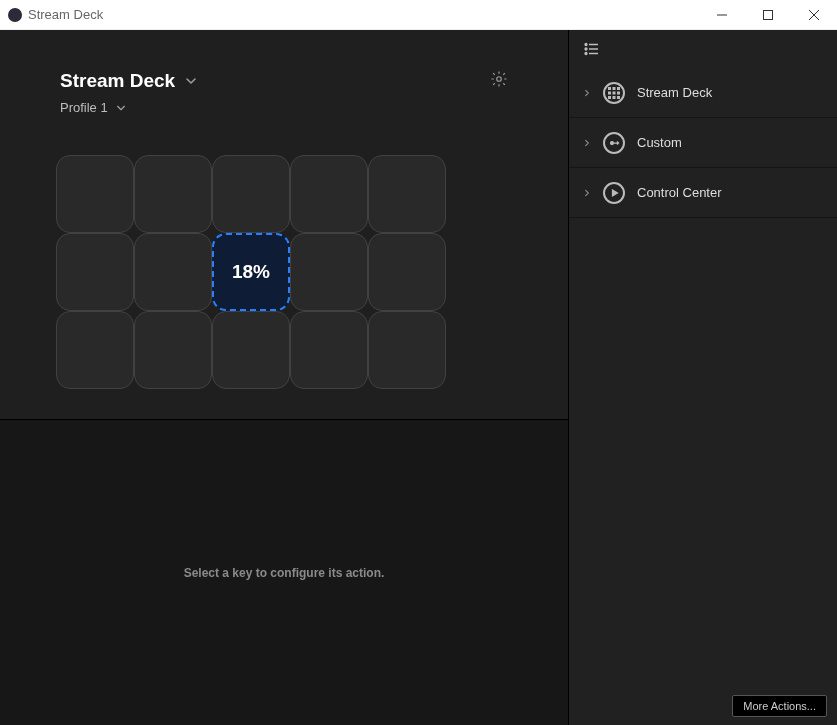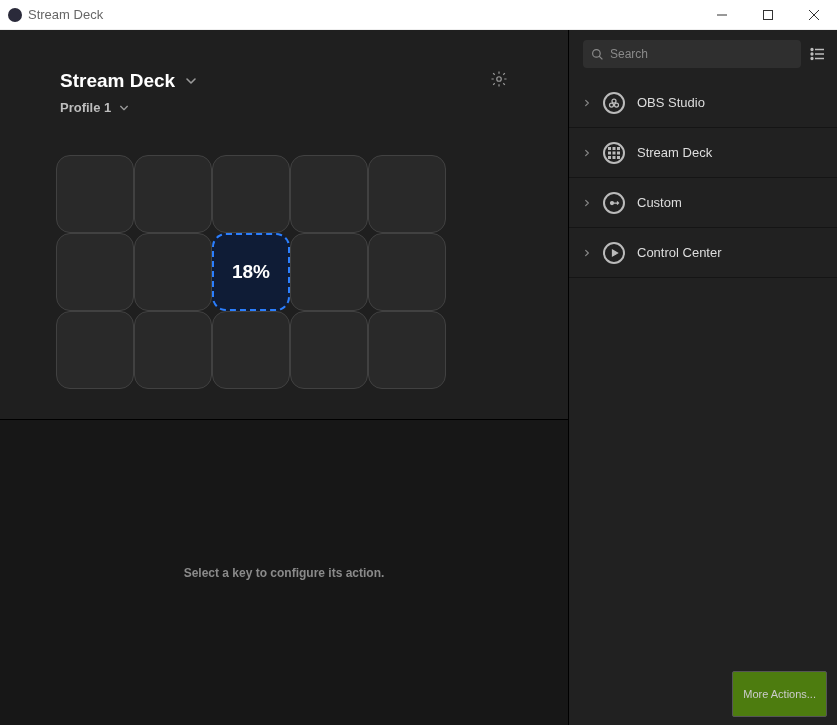--- a/index.html
+++ b/index.html
@@ -43,21 +43,21 @@
   }
   .header {
     padding: 40px 60px 10px 60px;
     display:flex;
     align-items:flex-start;
     justify-content:space-between;
   }
   .header-title-wrap { display:flex; flex-direction:column; gap:8px; }
   .device-row { display:flex; align-items:center; gap:10px; color:#fff; }
   .device-name { font-size:19px; font-weight:600; }
-  .profile-row { display:flex; align-items:center; gap:8px; color:#bdbdbd; font-size:13px;font-weight:bold; }
+  .profile-row { display:flex; align-items:center; gap:8px; color:#bdbdbd; font-size:13px; }
   .chev-down { color:#9a9a9a; }
   .gear { color:#9a9a9a; }
   .grid-area {
     padding: 30px 56px 30px 56px;
   }
   .key-grid {
     display:grid;
     grid-template-columns: repeat(5, 78px);
     grid-auto-rows: 78px;
     gap: 0;
@@ -150,25 +150,25 @@
     left:3px; right:3px; top:3px;
     height:2px; background:#bbb;
   }
   .footer {
     margin-top:auto;
     padding:8px 10px;
     display:flex;
     justify-content:flex-end;
   }
   .more-btn {
-    background:#4d7c0f;
+    background:#000000;
     border:1px solid #555;
     color:#ccc;
     font-size:11px;
-    padding:16px 10px;
+    padding:4px 10px;
     border-radius:2px;
   }
   svg { display:block; }
 </style>
 </head>
 <body>
 
 <div class="titlebar">
   <div class="titlebar-left">
     <div class="app-icon"></div>
@@ -245,57 +245,33 @@
         </div>
     </div>
 
     <div class="config-panel">
       <span>Select a key to configure its action.</span>
     </div>
   </div>
 
   <div class="right-col">
     <div class="search-row">
-      <div class="search-wrap">
-        <span>
-          <svg width="13" height="13" viewBox="0 0 24 24" fill="none" stroke="#8a8a8a" stroke-width="2.2">
-              <circle cx="10" cy="10" r="7"></circle>
-              <path d="M21 21l-6-6"></path>
-            </svg>
-        </span>
-        <input type="text" placeholder="Search" style="">
-      </div>
       <div class="list-btn">
         <svg width="18" height="18" viewBox="0 0 24 24" stroke="currentColor" stroke-width="2" fill="none">
           <circle cx="4" cy="6" r="1.2" fill="currentColor"></circle>
             <path d="M8 6h12"></path>
           <circle cx="4" cy="12" r="1.2" fill="currentColor"></circle>
             <path d="M8 12h12"></path>
           <circle cx="4" cy="18" r="1.2" fill="currentColor"></circle>
             <path d="M8 18h12"></path>
         </svg>
       </div>
     </div>
 
     <div class="cat-list" id="cat-list">
-        <div class="cat-item">
-          <span class="cat-caret">
-            <svg width="8" height="8" viewBox="0 0 12 12">
-              <path d="M4 2 L8 6 L4 10" stroke="#888" stroke-width="1.8" fill="none" stroke-linecap="round" stroke-linejoin="round"></path>
-            </svg>
-          </span>
-          <div class="cat-icon">
-            <svg width="12" height="12" viewBox="0 0 24 24" fill="none" stroke="#bbb" stroke-width="2.5">
-              <circle cx="12" cy="8" r="4"></circle>
-              <circle cx="7" cy="16" r="4"></circle>
-              <circle cx="17" cy="16" r="4"></circle>
-            </svg>
-          </div>
-          <span>OBS Studio</span>
-        </div>
         <div class="cat-item">
           <span class="cat-caret">
             <svg width="8" height="8" viewBox="0 0 12 12">
               <path d="M4 2 L8 6 L4 10" stroke="#888" stroke-width="1.8" fill="none" stroke-linecap="round" stroke-linejoin="round"></path>
             </svg>
           </span>
           <div class="cat-icon">
             <svg width="12" height="12" viewBox="0 0 12 12" fill="#bbb">
               <rect x="0" y="0" width="3" height="3"></rect>
               <rect x="4.5" y="0" width="3" height="3"></rect>

